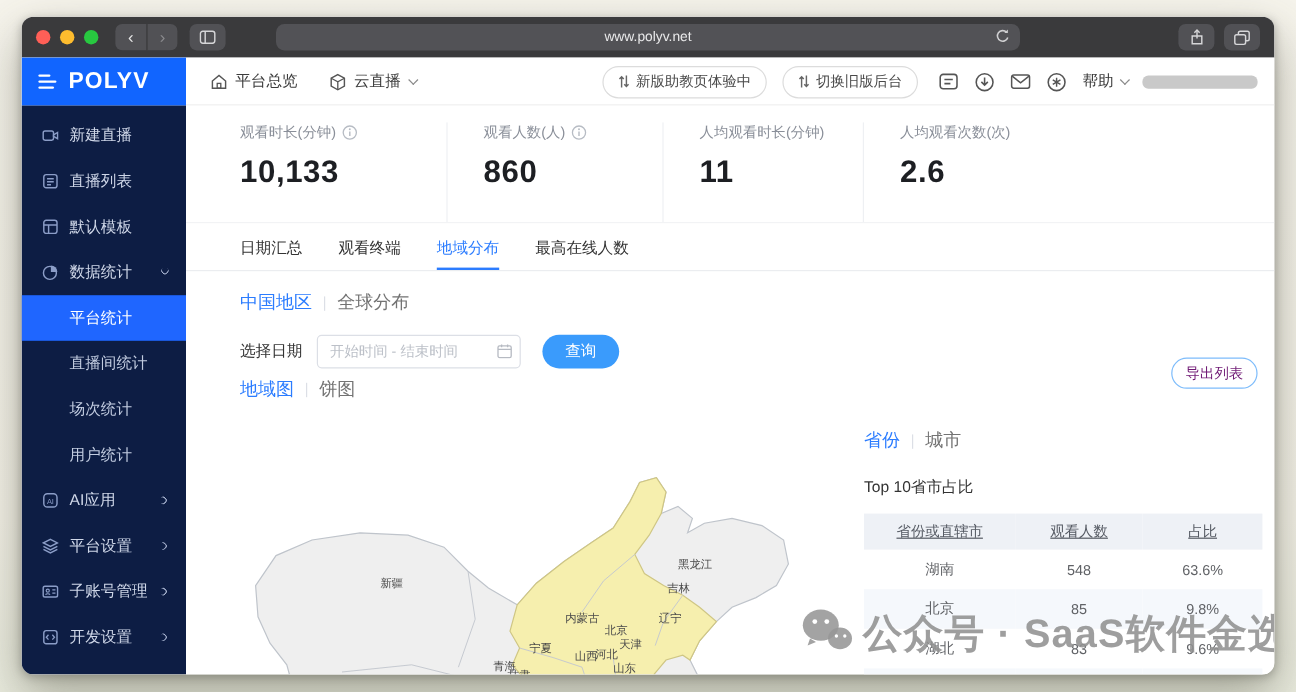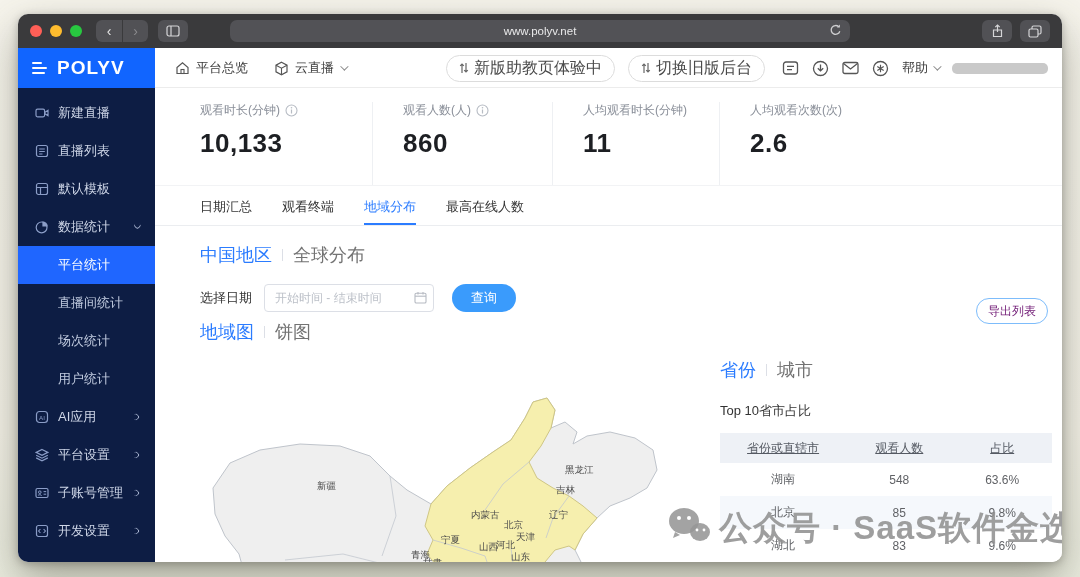--- a/index.html
+++ b/index.html
@@ -43,21 +43,21 @@
   .logo-block { position:absolute; left:0; top:0; width:137px; height:40px; background:#1165ff;
     display:flex; align-items:center; padding-left:14px; gap:10px; }
   .hamburger { width:15px; }
   .hamburger div { height:2px; background:#fff; border-radius:1px; margin:3px 0; }
   .hamburger div:nth-child(1){ width:10px; } .hamburger div:nth-child(2){ width:15px; } .hamburger div:nth-child(3){ width:13px; }
   .logo-text { color:#fff; font-size:19px; font-weight:bold; letter-spacing:1px; }
   .appbar-left { position:absolute; left:157px; top:0; height:40px; display:flex; align-items:center; gap:26px; }
   .appnav { display:flex; align-items:center; gap:6px; font-size:13px; color:#3c3c3c; }
   .appbar-right { position:absolute; right:14px; top:0; height:40px; display:flex; align-items:center; gap:13px; }
   .pill { display:flex; align-items:center; gap:5px; border:1px solid #dcdcdc; border-radius:14px;
-    height:27px; padding:0 12px; font-size:16px; color:#4a4a4a; background:#fff; }
+    height:27px; padding:0 12px; font-size:12px; color:#4a4a4a; background:#fff; }
   .tool-icons { display:flex; align-items:center; gap:13px; margin-left:4px; }
   .help { display:flex; align-items:center; gap:5px; font-size:13px; color:#3c3c3c; }
   .redacted { width:96px; height:11px; border-radius:5px; background:#c9c9c9; }
   .chev { width:6px; height:6px; border-right:1.5px solid #8a8a8a; border-bottom:1.5px solid #8a8a8a; }
   .chev.down { transform:rotate(45deg) translateY(-2px); }
   .chev.right { transform:rotate(-45deg); }
   .chev.light { border-color:#aab6d2; }
   
   .sidebar { position:absolute; left:0; top:74px; bottom:0; width:137px; background:#0d1d44; padding-top:6px; }
   .side-item { height:38px; display:flex; align-items:center; padding-left:17px; gap:9px;
@@ -71,21 +71,21 @@
   .main { position:absolute; left:137px; top:74px; right:0; bottom:0; background:#fff; overflow:hidden; }
   .stats-row { display:flex; padding:14px 0 0 45px; height:97px; }
   .stat { padding-right:28px; }
   .stat + .stat { border-left:1px solid #eef0f3; padding-left:30px; }
   .stat-label { font-size:12px; color:#8a8f99; display:flex; align-items:center; gap:5px; }
   .stat-value { margin-top:9px; font-size:26px; font-weight:600; color:#1d1f23; letter-spacing:.5px; }
   .s0{width:175px;} .s1{width:172px;} .s2{width:180px;} .s3{width:167px;} .s4{width:160px;}
   .tabs-row { border-top:1px solid #f2f3f5; border-bottom:1px solid #ebedf0; padding:12px 0 0 45px; height:41px; display:flex; gap:30px; }
   .tab { font-size:13px; color:#333; padding-bottom:11px; }
   .tab.active { color:#2b7cff; border-bottom:2px solid #2b7cff; }
-  .toggle { display:flex; align-items:center; gap:10px; font-size:18px; margin-left:45px; }
+  .toggle { display:flex; align-items:center; gap:10px; font-size:15px; margin-left:45px; }
   .toggle .on { color:#2b7cff; } .toggle .off { color:#737373; }
   .vdiv { width:1px; height:12px; background:#dcdfe6; }
   .region-toggle { margin-top:17px; }
   .filter-row { margin-top:17px; margin-left:45px; display:flex; align-items:center; height:28px; }
   .filter-label { font-size:13px; color:#333; margin-right:12px; }
   .date-input { width:170px; height:28px; border:1px solid #dcdfe6; border-radius:4px;
     font-size:12px; color:#606266; padding:0 26px 0 10px; outline:none;
     font-family:"Liberation Sans","DejaVu Sans",sans-serif; }
   .date-input::placeholder { color:#bcc0c8; }
   .date-wrap { position:relative; }

